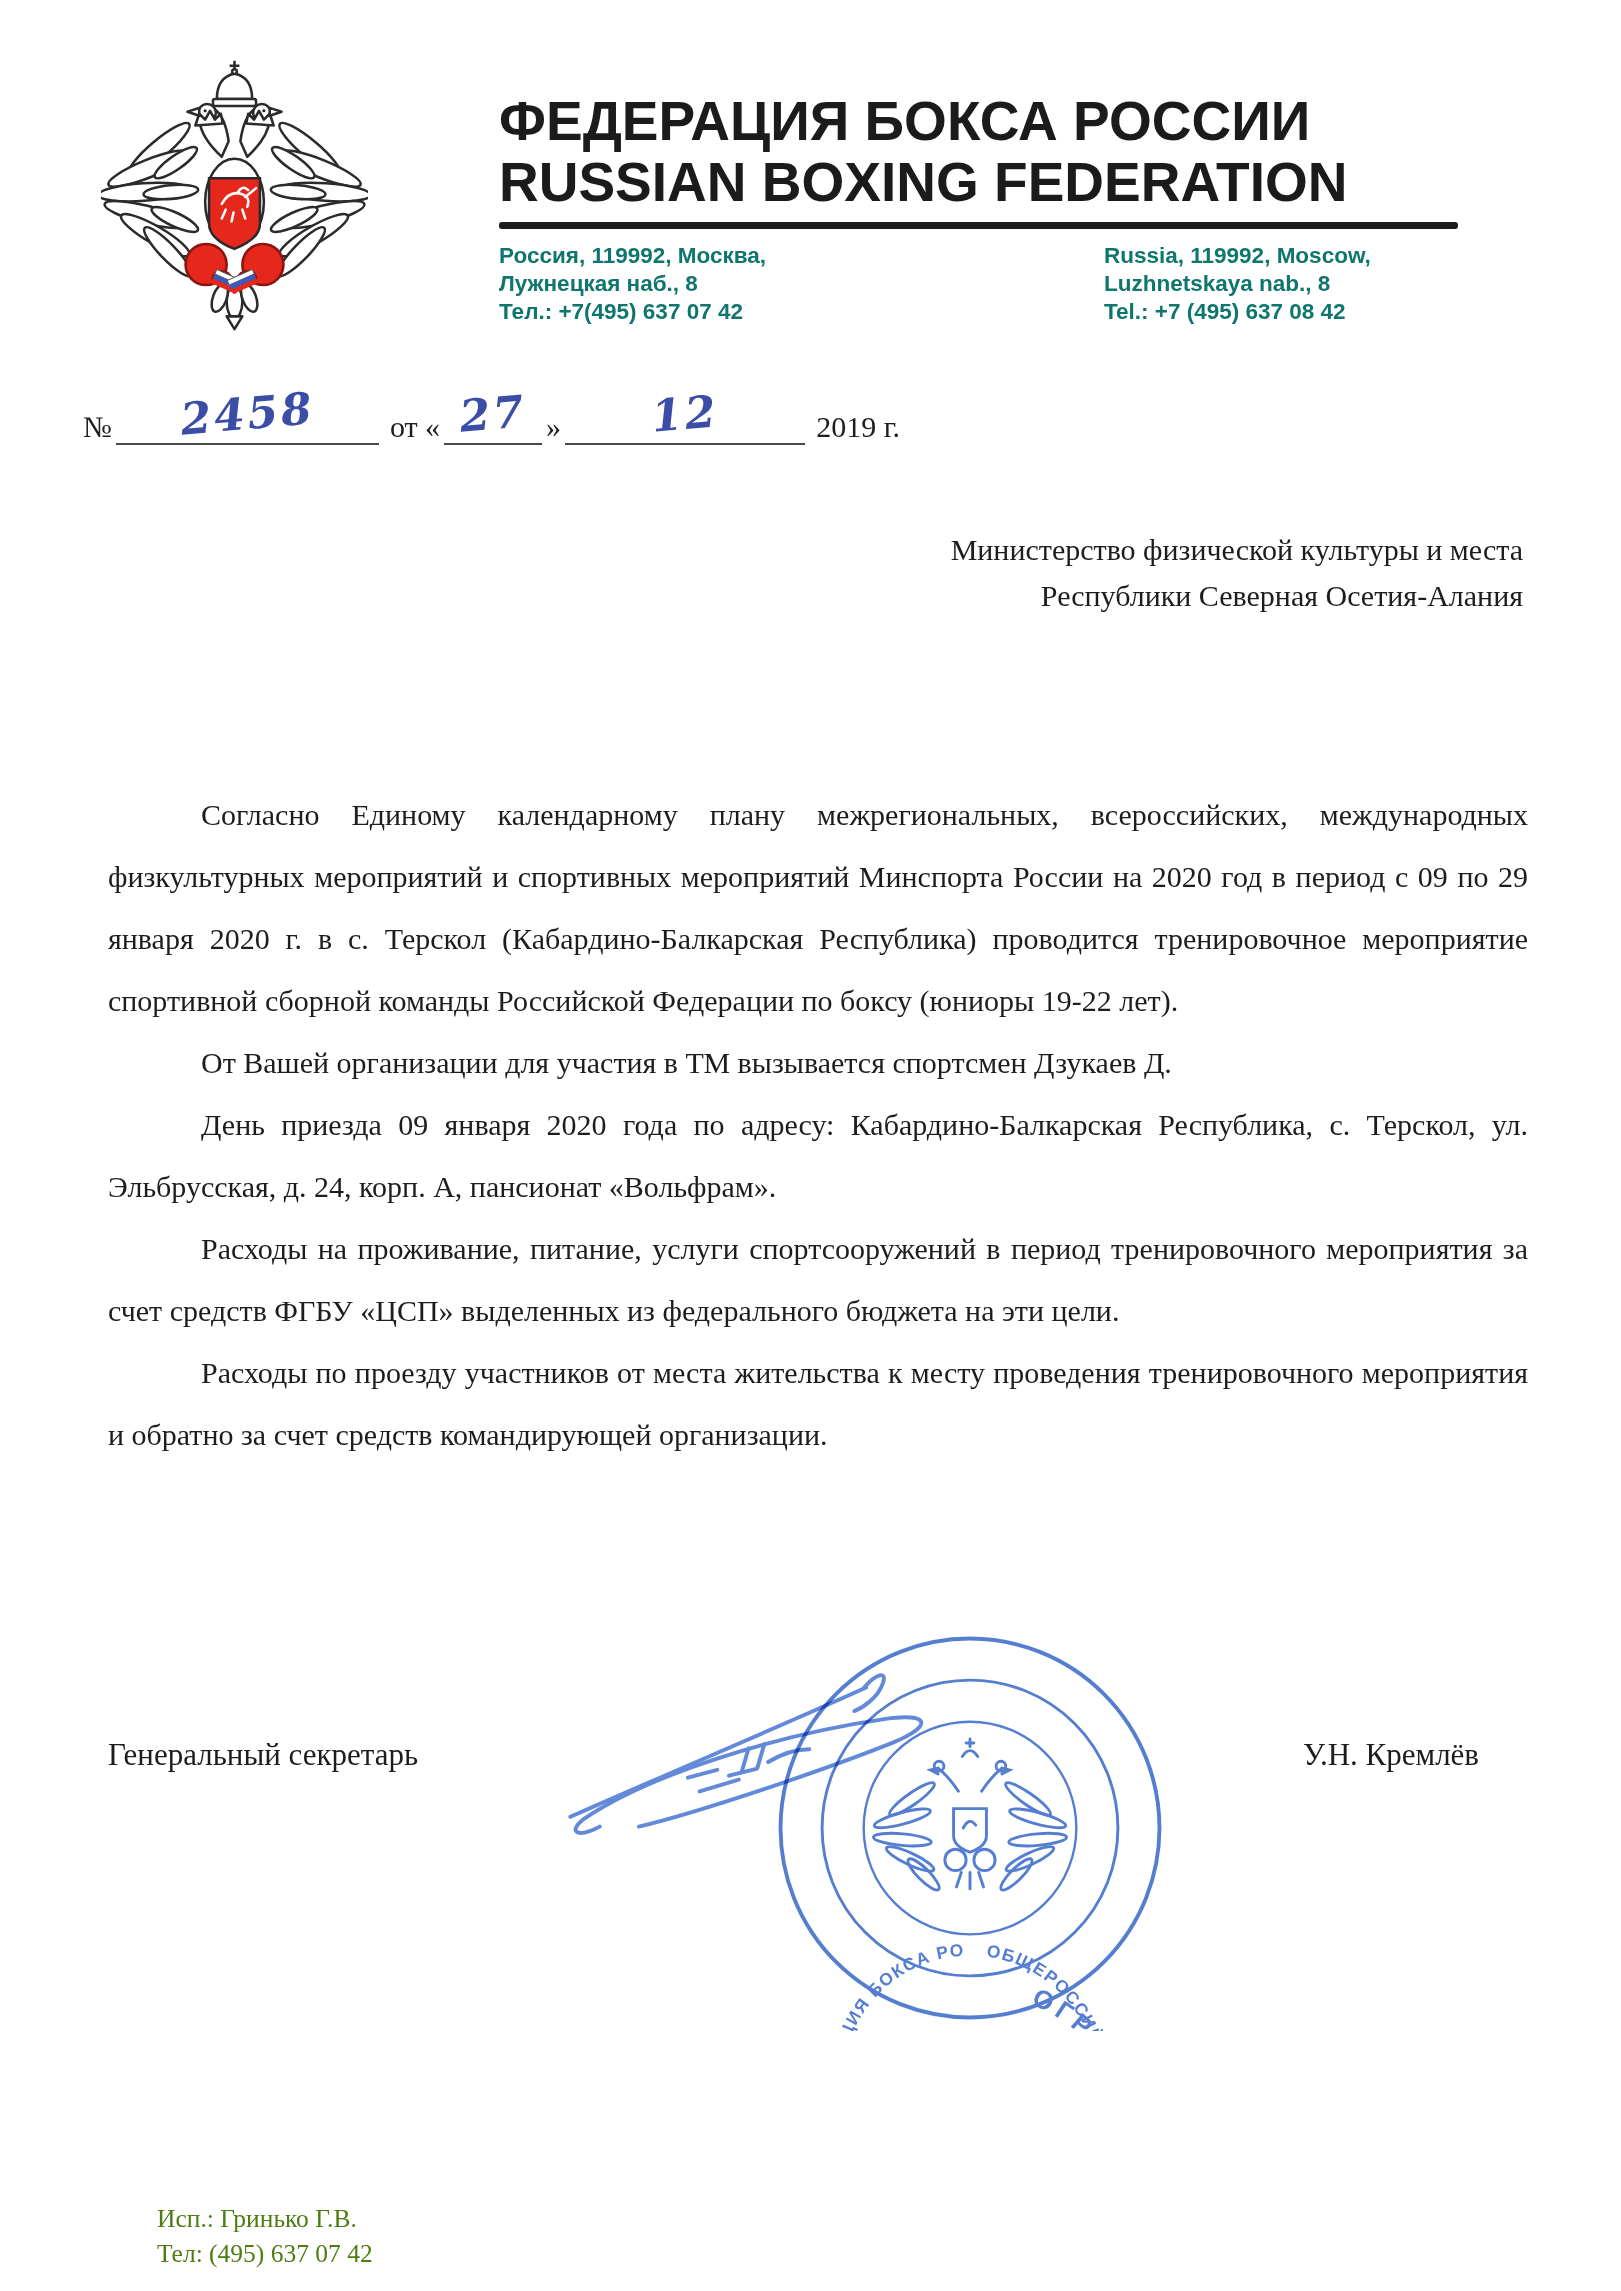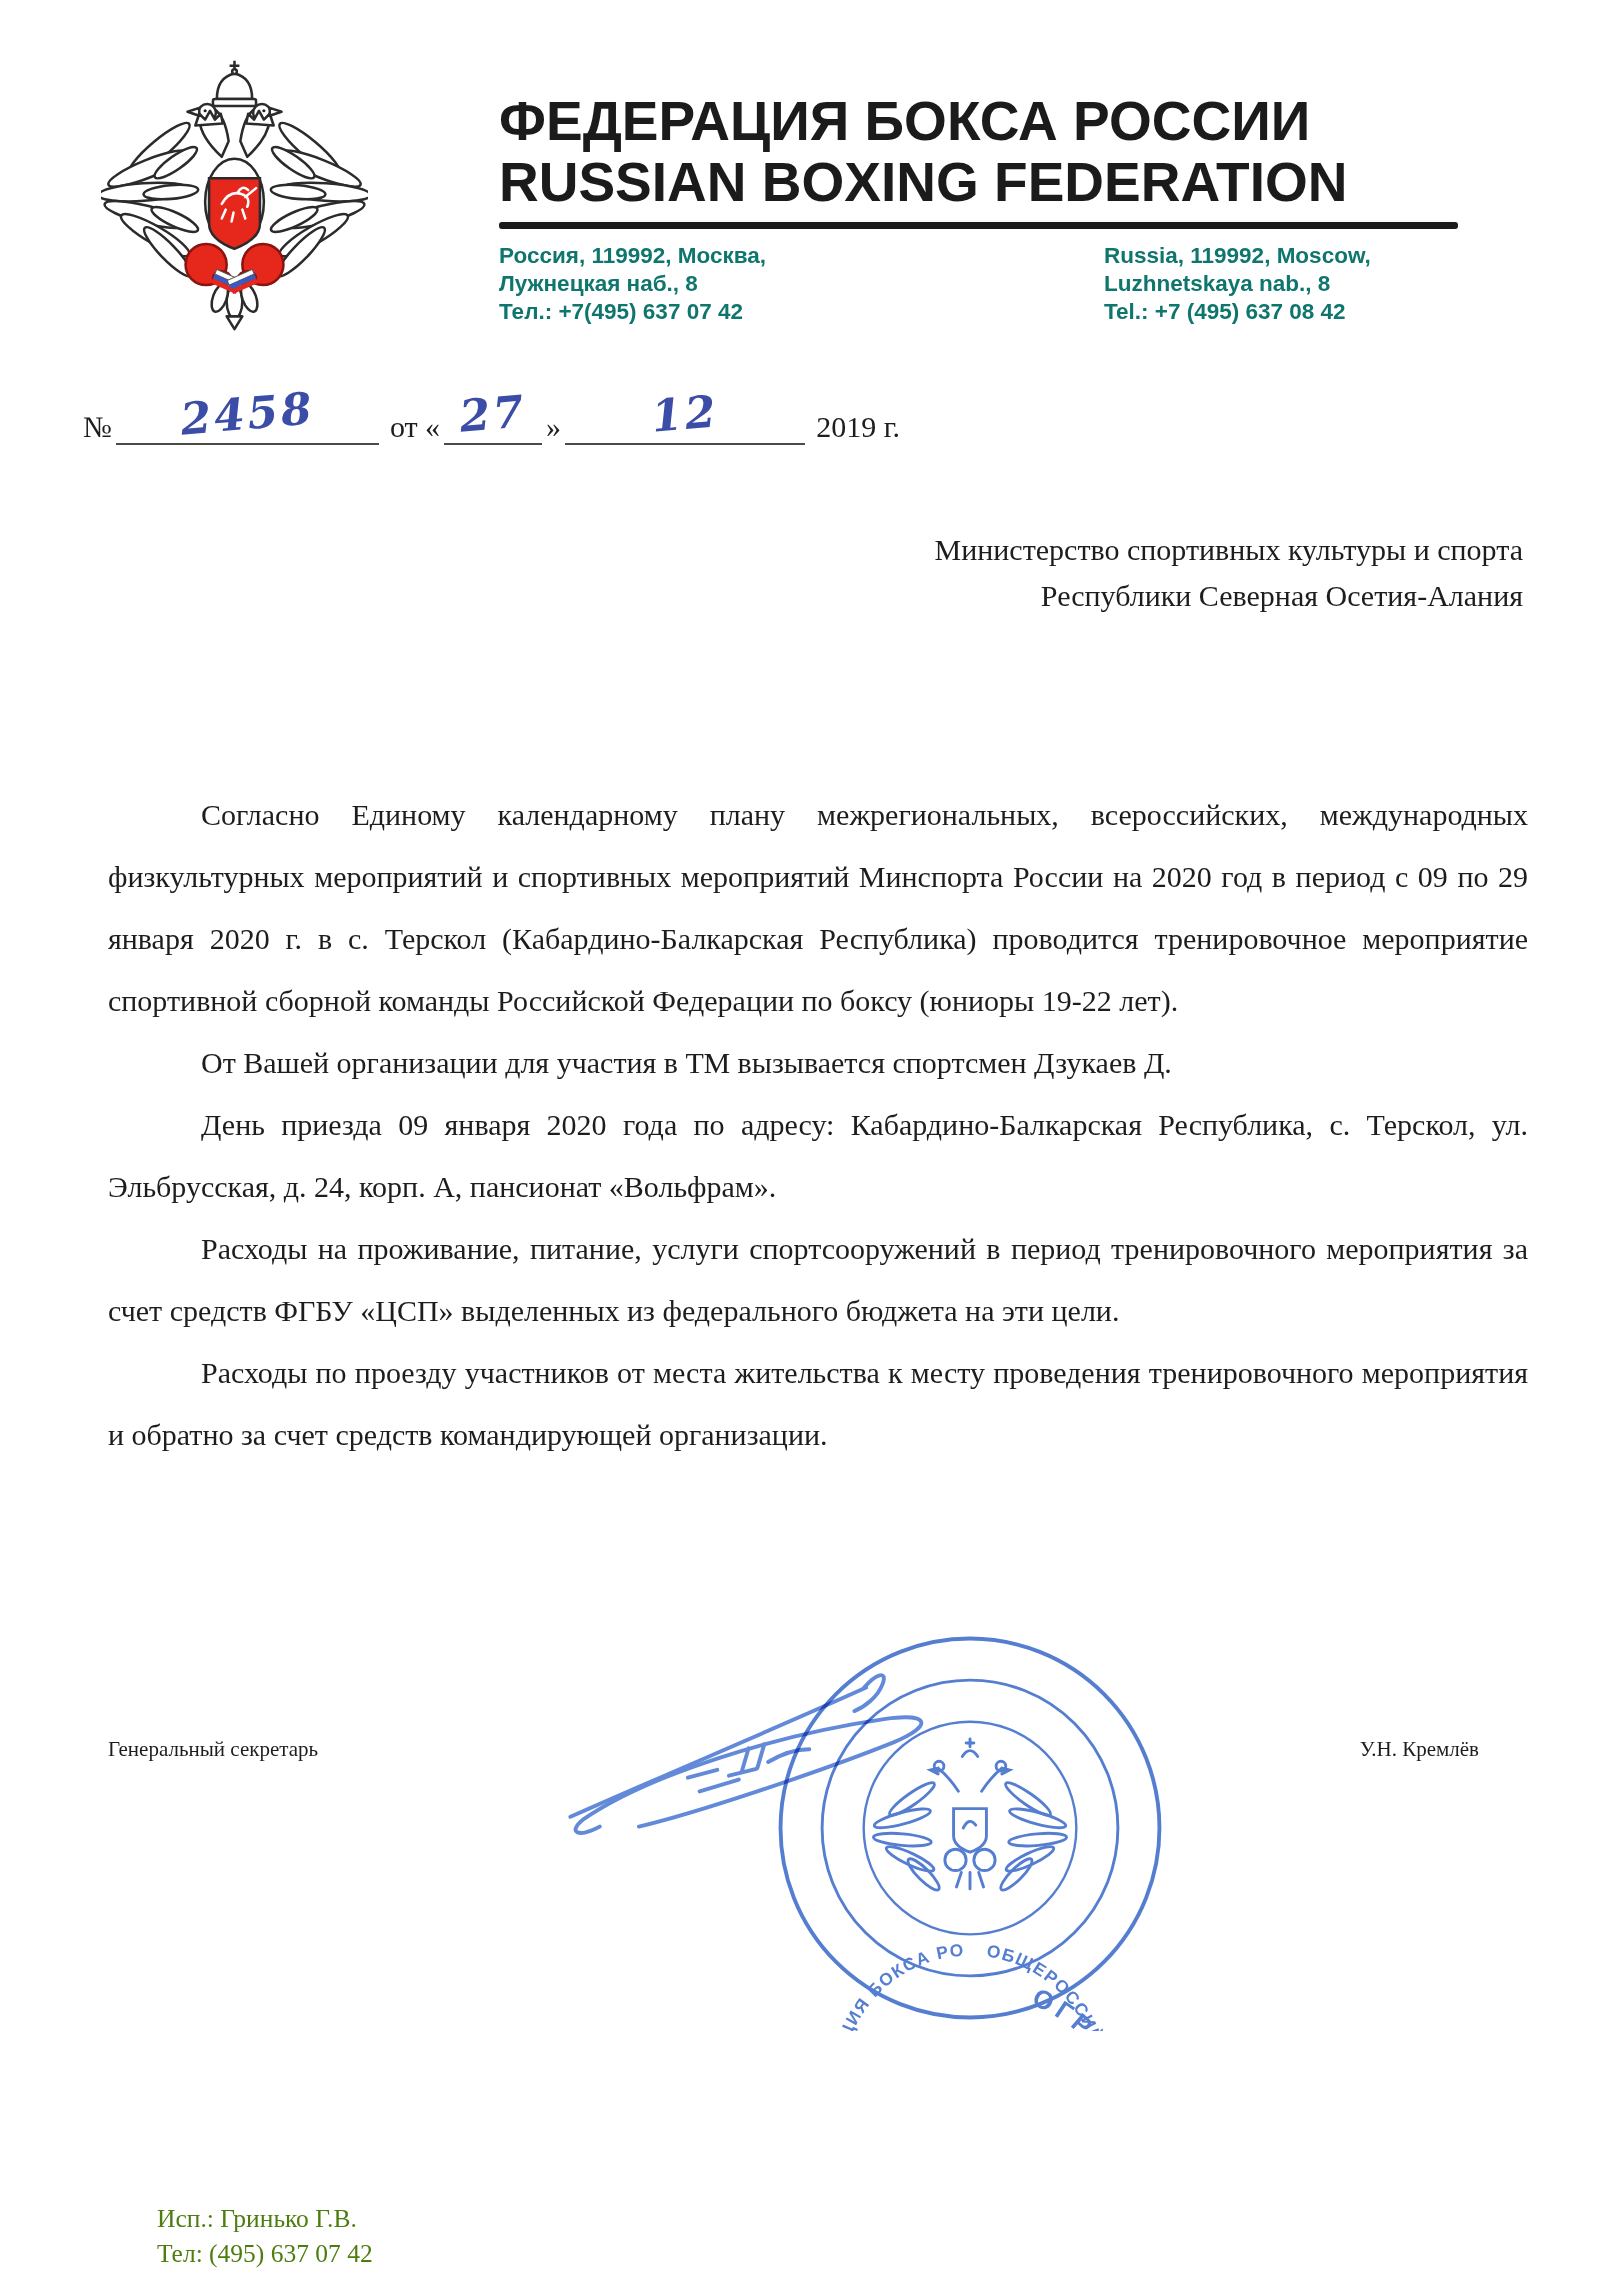--- a/index.html
+++ b/index.html
@@ -34,21 +34,21 @@
   .recipient{position:absolute;top:527px;right:98px;text-align:right;
              font-size:30px;line-height:46px;}
 
   
   .body-text{position:absolute;left:108px;right:93px;top:784px;
              font-size:30px;line-height:62px;text-align:justify;}
   .body-text p{margin:0;text-indent:93px;}
 
   
   .sig-row{position:absolute;left:108px;right:142px;top:1737px;display:flex;
-           justify-content:space-between;font-size:21px;}
+           justify-content:space-between;font-size:31px;}
 
   .signature-svg{position:absolute;left:541px;top:1658px;width:423px;height:208px;}
   .stamp-svg{position:absolute;left:767px;top:1625px;width:406px;height:406px;
              opacity:.84;mix-blend-mode:multiply;}
 
   
   .footer{position:absolute;left:157px;top:2201px;font-size:25.5px;line-height:35px;color:#4d7c0f;}
 </style>
 </head>
 <body>
@@ -138,21 +138,21 @@
     </div>
   </div>
 
   <div class="refline">
     <span class="lbl">№</span><span class="blank b1"><span class="hand">2458</span></span>
     <span class="lbl">от «</span><span class="blank b2"><span class="hand">27</span></span><span class="lbl">»</span><span class="blank b3"><span class="hand">12</span></span>
     <span class="lbl">2019 г.</span>
   </div>
 
   <div class="recipient">
-    <div>Министерство спортивных культуры и спорта</div>
+    <div>Министерство физической культуры и места</div>
     <div>Республики Северная Осетия-Алания</div>
   </div>
 
   <div class="body-text">
     <p>Согласно Единому календарному плану межрегиональных, всероссийских, международных физкультурных мероприятий и спортивных мероприятий Минспорта России на 2020 год в период с 09 по 29 января 2020 г. в с. Терскол (Кабардино-Балкарская Республика) проводится тренировочное мероприятие спортивной сборной команды Российской Федерации по боксу (юниоры 19-22 лет).</p>
     <p>От Вашей организации для участия в ТМ вызывается спортсмен Дзукаев Д.</p>
     <p>День приезда 09 января 2020 года по адресу: Кабардино-Балкарская Республика, с. Терскол, ул. Эльбрусская, д. 24, корп. А, пансионат «Вольфрам».</p>
     <p>Расходы на проживание, питание, услуги спортсооружений в период тренировочного мероприятия за счет средств ФГБУ «ЦСП» выделенных из федерального бюджета на эти цели.</p>
     <p>Расходы по проезду участников от места жительства к месту проведения тренировочного мероприятия и обратно за счет средств командирующей организации.</p>
   </div>

